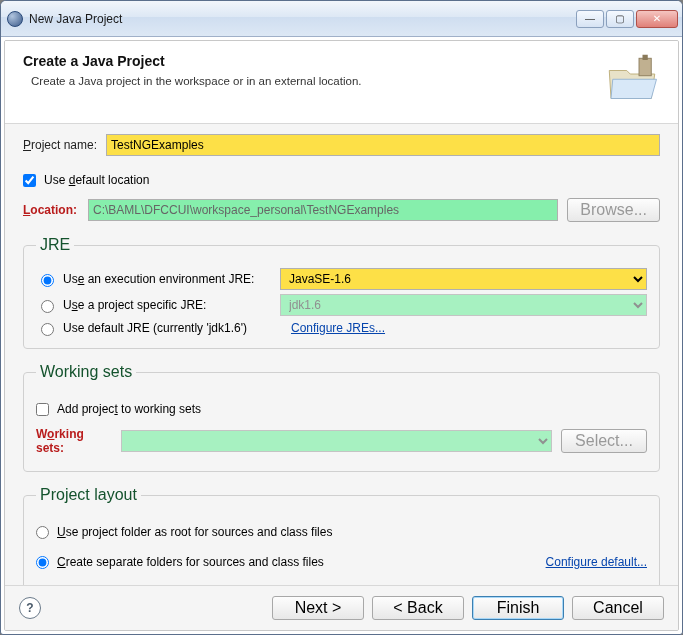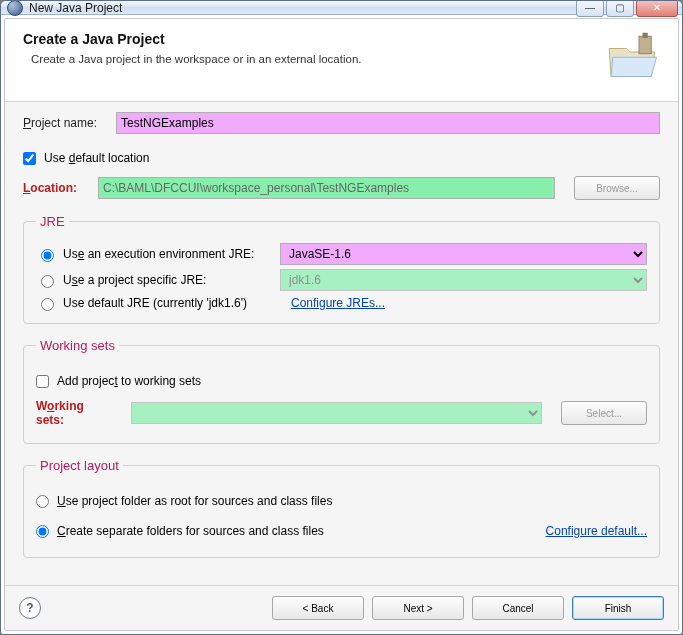--- a/index.html
+++ b/index.html
@@ -19,21 +19,21 @@
     background: #fff;
     border: 1px solid #5b6f8c;
     border-radius: 6px 6px 3px 3px;
     box-shadow: 0 2px 10px rgba(0,0,0,0.4);
     overflow: hidden;
     display: flex;
     flex-direction: column;
   }
   
   .titlebar {
-    height: 14px;
+    height: 36px;
     background: linear-gradient(to bottom, #f2f6fb 0%, #dde8f5 45%, #cfdef0 46%, #dde8f5 100%);
     border-bottom: 1px solid #a0b0c8;
     display: flex;
     align-items: center;
     padding: 0 4px 0 6px;
   }
   .titlebar .appicon {
     width: 16px; height: 16px;
     margin-right: 6px;
     border-radius: 50%;
@@ -101,69 +101,69 @@
   
   .body {
     flex: 1;
     padding: 10px 18px 6px 18px;
     overflow: auto;
   }
   .row {
     display: flex;
     align-items: center;
     margin-bottom: 8px;
-    gap: 19px;
+    gap: 9px;
   }
   .row label.fld {
     color: #222;
   }
   .row label.fld.disabled { color: #b91c1c; font-weight: bold; }
   input[type="text"], select {
     height: 22px;
     border: 1px solid #b0b0b0;
-    background: #f0abfc;
+    background: #fde047;
     padding: 0 4px;
     font-family: inherit;
     font-size: 12px;
   }
   input[type="text"].full { flex: 1; }
   input[type="text"]:disabled, select:disabled {
     background: #86efac;
     color: #666;
   }
   .btn {
     height: 24px;
     min-width: 86px;
     border: 1px solid #a8a8a8;
     border-radius: 3px;
     background: linear-gradient(to bottom, #fdfdfd, #e8e8e8);
     font-family: inherit;
-    font-size: 10px;
+    font-size: 16px;
     cursor: pointer;
     padding: 0 12px;
   }
   .btn:disabled {
     color: #999;
     cursor: default;
   }
   .btn.default {
     border-color: #3c7fb1;
     box-shadow: 0 0 0 1px #a8d8f8 inset;
   }
   
   fieldset.group {
     border: 1px solid #d0d0d0;
     border-radius: 4px;
     margin: 14px 0 6px 0;
     padding: 10px 12px 8px 12px;
   }
   fieldset.group legend {
     padding: 0 4px;
-    color: #be185d;
-    font-size: 13px;
+    color: #14532d;
+    font-size: 16px;
   }
   .radio-row, .check-row {
     display: flex;
     align-items: center;
     gap: 6px;
     margin: 6px 0;
     min-height: 24px;
   }
   .radio-row input[type="radio"],
   .check-row input[type="checkbox"] { margin: 0 2px 0 0; }
@@ -312,19 +312,19 @@
           <label for="pl2"><span class="underline-letter">C</span>reate separate folders for sources and class files</label>
           <div class="spacer"></div>
           <span class="link">Configure default...</span>
         </div>
       </fieldset>
 
     </div>
 
     <div class="footer">
       <div class="help-icon">?</div>
+      <button class="btn">Next &gt;</button>
       <button class="btn">&lt; Back</button>
-      <button class="btn">Next &gt;</button>
+      <button class="btn default">Finish</button>
       <button class="btn">Cancel</button>
-      <button class="btn default">Finish</button>
     </div>
   </div>
 </div>
 
 </body></html>

